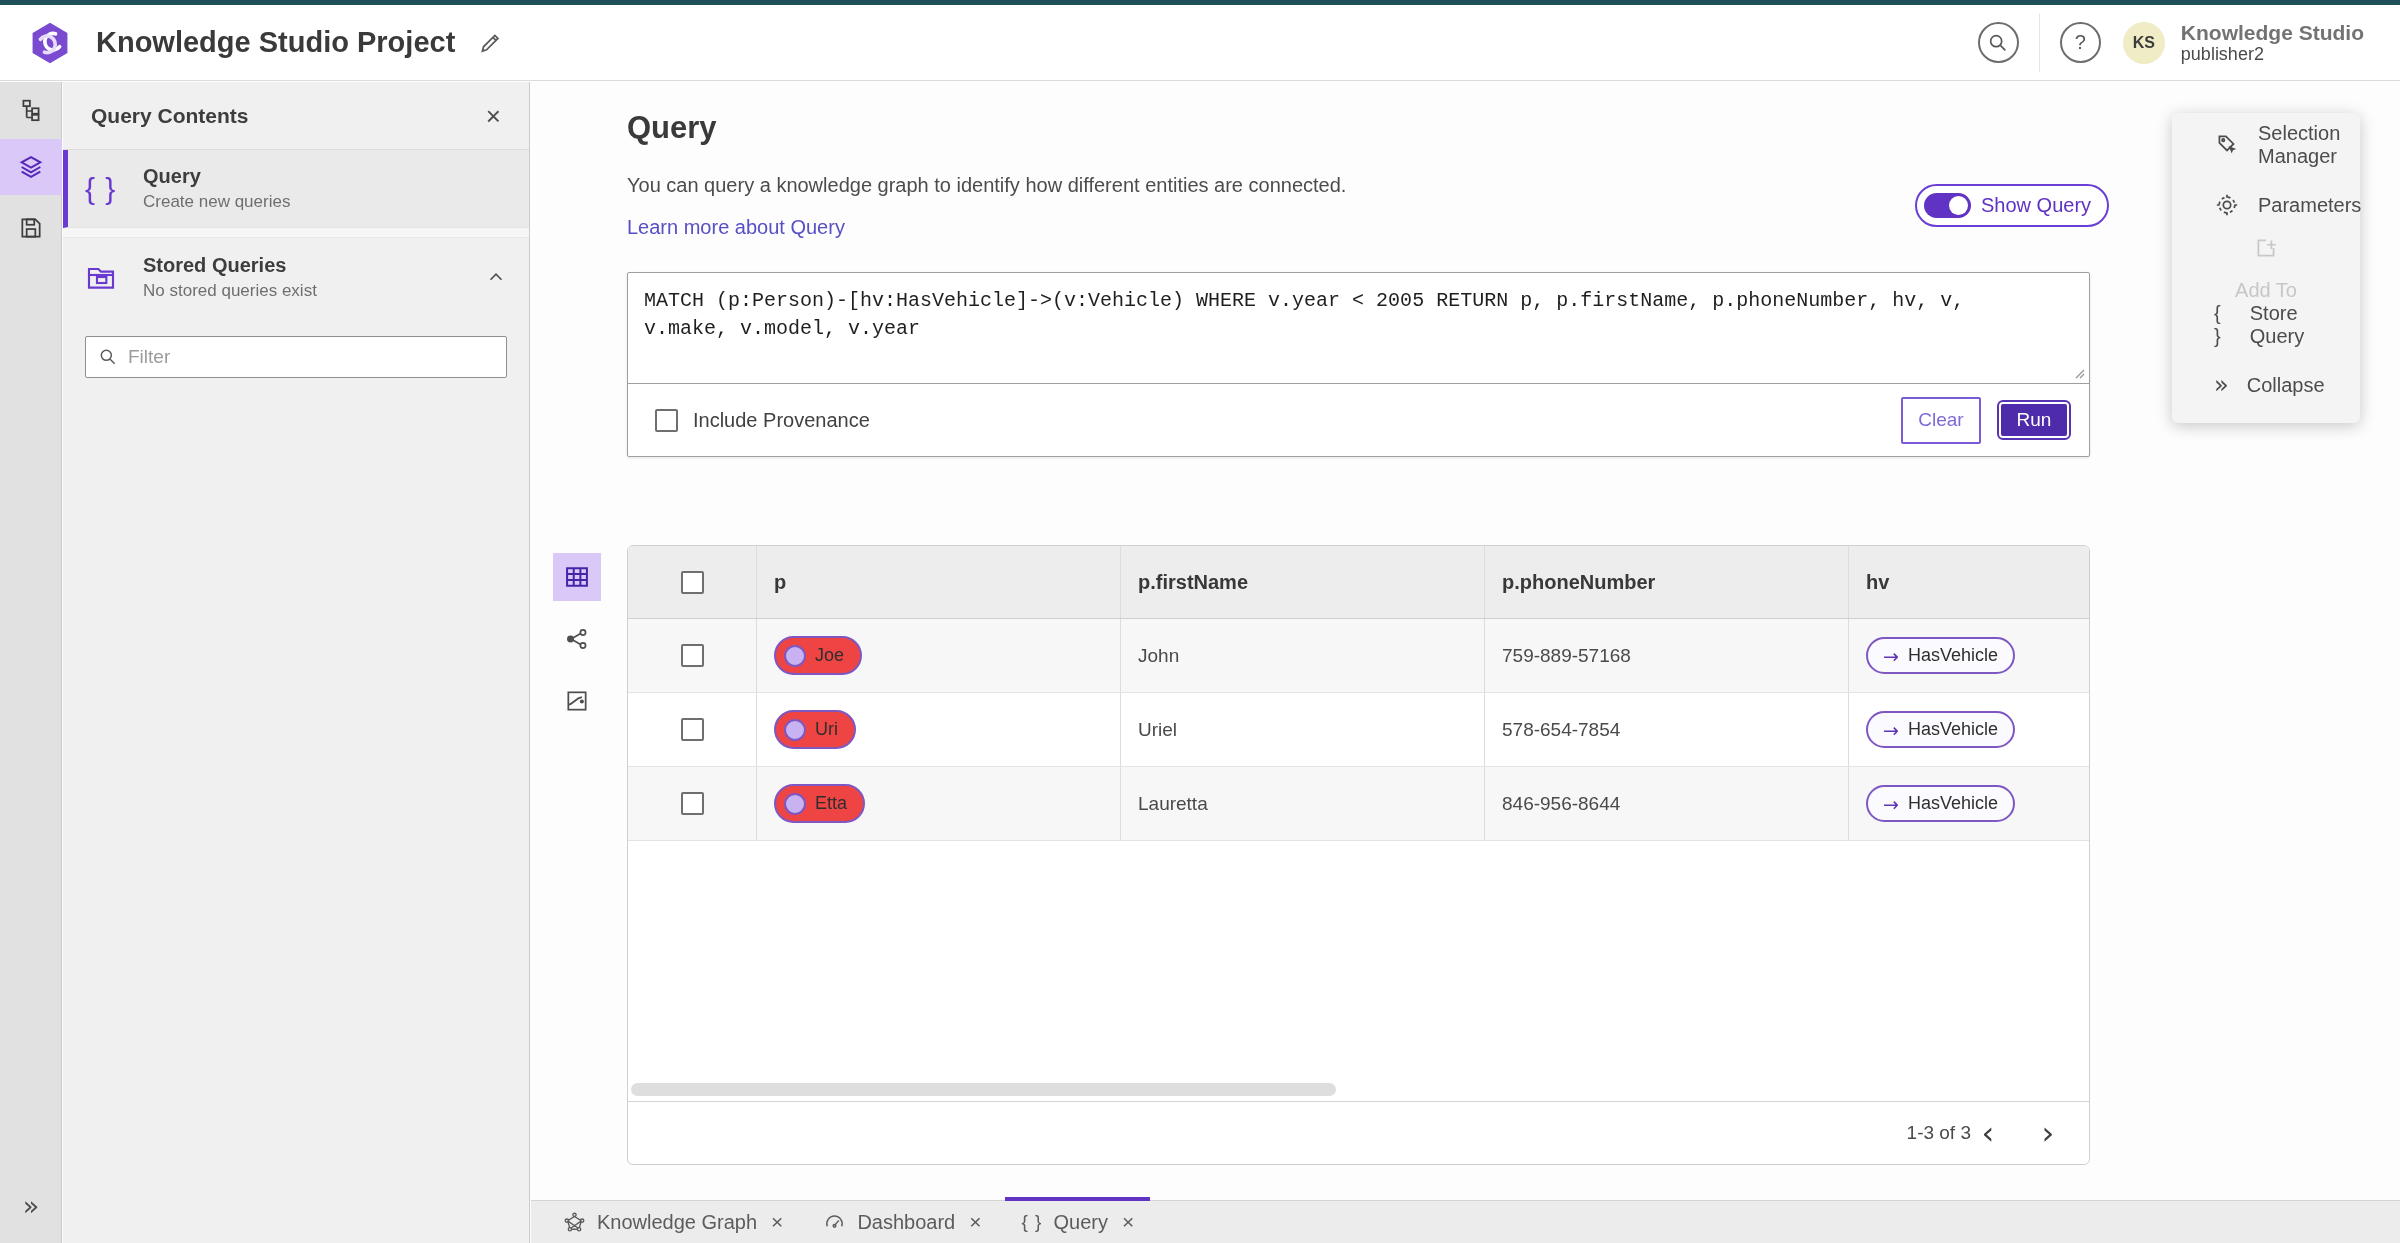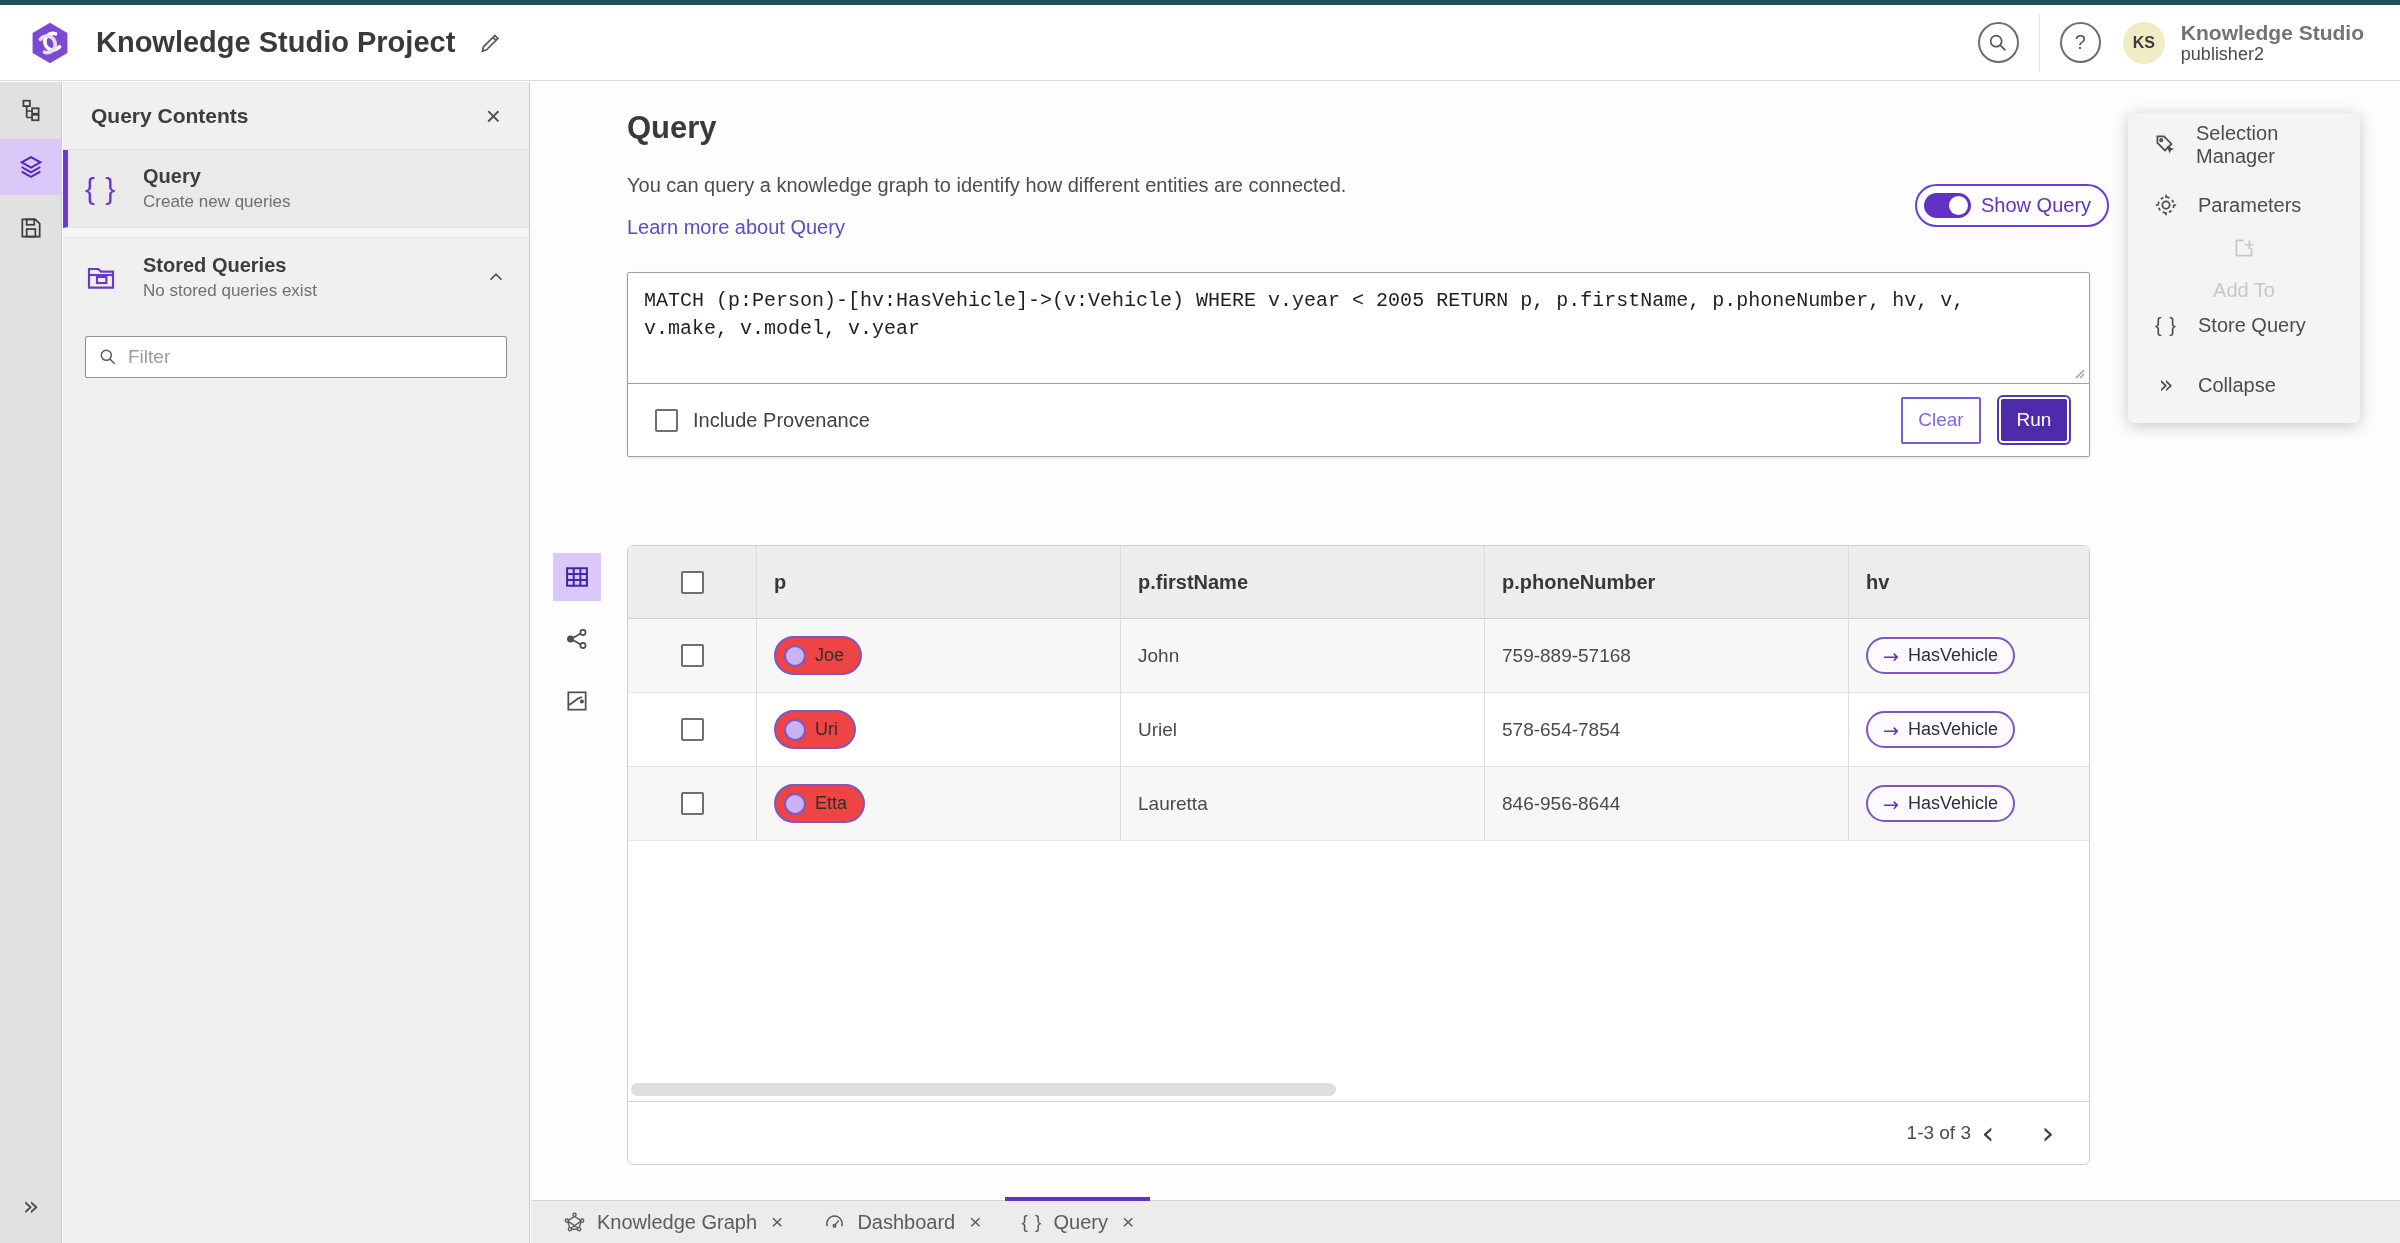--- a/index.html
+++ b/index.html
@@ -72,21 +72,21 @@
   .query-box textarea { display:block; width:100%; height:111px; border:none; border-bottom:1px solid #9f9f9f;
                resize:none; outline:none; padding:14px 48px 10px 16px; font-family:"Liberation Mono","DejaVu Sans Mono",monospace;
                font-size:20px; line-height:1.42; color:#1f1f1f; background:transparent; }
   .grip { position:absolute; top:92px; right:4px; color:#9a9a9a; }
   .qb-footer { height:72px; display:flex; align-items:center; padding:0 22px 0 27px; }
   .cb { width:23px; height:23px; appearance:none; -webkit-appearance:none; border:2px solid #6f6f6f;
         border-radius:2px; background:#fff; cursor:pointer; flex:0 0 auto; }
   .prov-label { font-size:20px; color:#414141; margin-left:15px; }
   .btn-clear { margin-left:auto; width:80px; height:47px; border:2px solid #7a5ad6; color:#8069d9; background:#fff;
                font-size:19px; border-radius:2px; cursor:pointer; font-family:"Liberation Sans",sans-serif; }
-  .btn-run { margin-left:20px; width:66px; height:42px; background:#4e2baa; border:none; color:#fff; font-size:19px;
+  .btn-run { margin-left:20px; width:66px; height:32px; background:#4e2baa; border:none; color:#fff; font-size:19px;
              border-radius:2px; cursor:pointer; outline:2px solid #5633b2; outline-offset:2px;
              font-family:"Liberation Sans",sans-serif; }
 
   .results-h { position:absolute; left:96px; top:477px; font-size:27px; color:#3a3a3a; font-weight:bold; }
 
   .vt-btn { position:absolute; left:22px; width:48px; height:48px; display:flex; align-items:center;
             justify-content:center; background:none; border:none; color:#4f4f4f; cursor:pointer; }
   #vt-table { top:471px; background:#d9c8f8; color:#4326a8; }
   #vt-graph { top:533px; }
   #vt-map { top:595px; }
@@ -114,22 +114,22 @@
                   background:#dedede; cursor:grab; }
   .t-footer { position:absolute; left:0; right:0; bottom:0; height:63px; border-top:1px solid #d4d4d4;
               display:flex; align-items:center; justify-content:flex-end; padding-right:24px;
               border-radius:0 0 6px 6px; background:#fff; }
   .pg-label { font-size:19px; color:#4a4a4a; }
   .pg-btn { background:none; border:none; font-size:32px; color:#3f3f3f; cursor:pointer; width:34px; line-height:1;
             font-family:"DejaVu Sans",sans-serif; }
   .pg-btn.prev { margin-right:26px; }
 
   
-  #actions { position:absolute; right:40px; top:31px; width:232px; background:#f4f4f4; border-radius:6px;
-             box-shadow:0 3px 16px rgba(0,0,0,0.22); padding:2px 0 8px; }
+  #actions { position:absolute; right:40px; top:31px; width:188px; background:#f4f4f4; border-radius:6px;
+             box-shadow:0 3px 16px rgba(0,0,0,0.22); padding:2px 18px 8px; }
   .ap-item { height:60px; display:flex; align-items:center; padding:0 24px; gap:18px; font-size:20px;
              color:#4c4c4c; cursor:pointer; }
   .ap-item .ap-icon { width:28px; display:flex; justify-content:center; color:#4c4c4c; }
   .ap-item.disabled { color:#c7c7c7; cursor:default;flex-direction:column; }
   .ap-item.disabled .ap-icon { color:#c7c7c7; }
   .ap-braces { font-size:20px; letter-spacing:1px; }
   .ap-chevrons { font-size:24px; font-family:"DejaVu Sans","Liberation Sans",sans-serif; }
 
   
   #tabbar { position:absolute; left:0; right:0; bottom:0; height:43px; background:#ececec;

